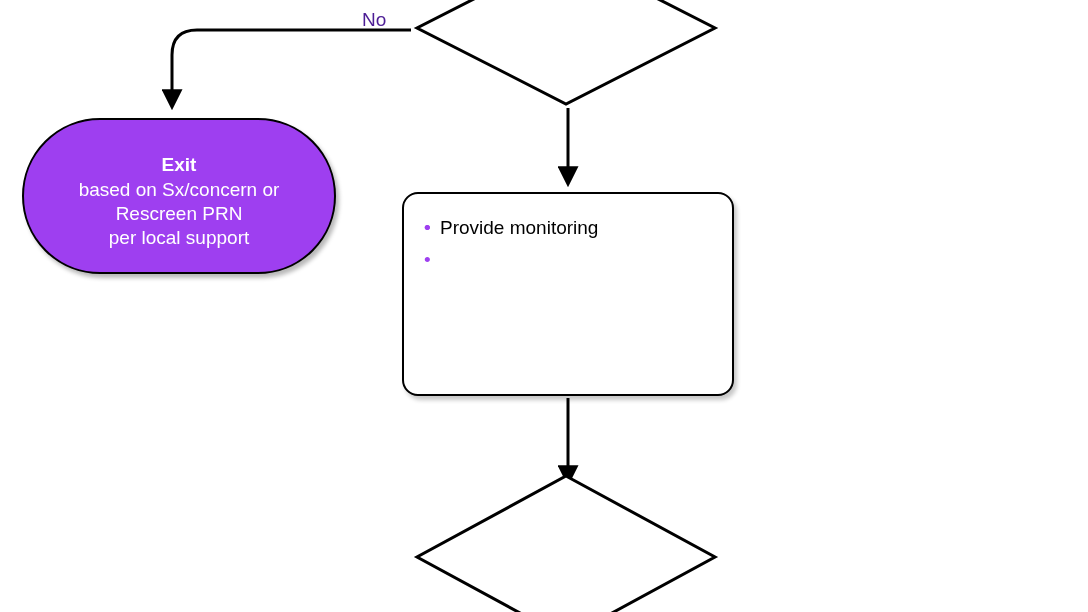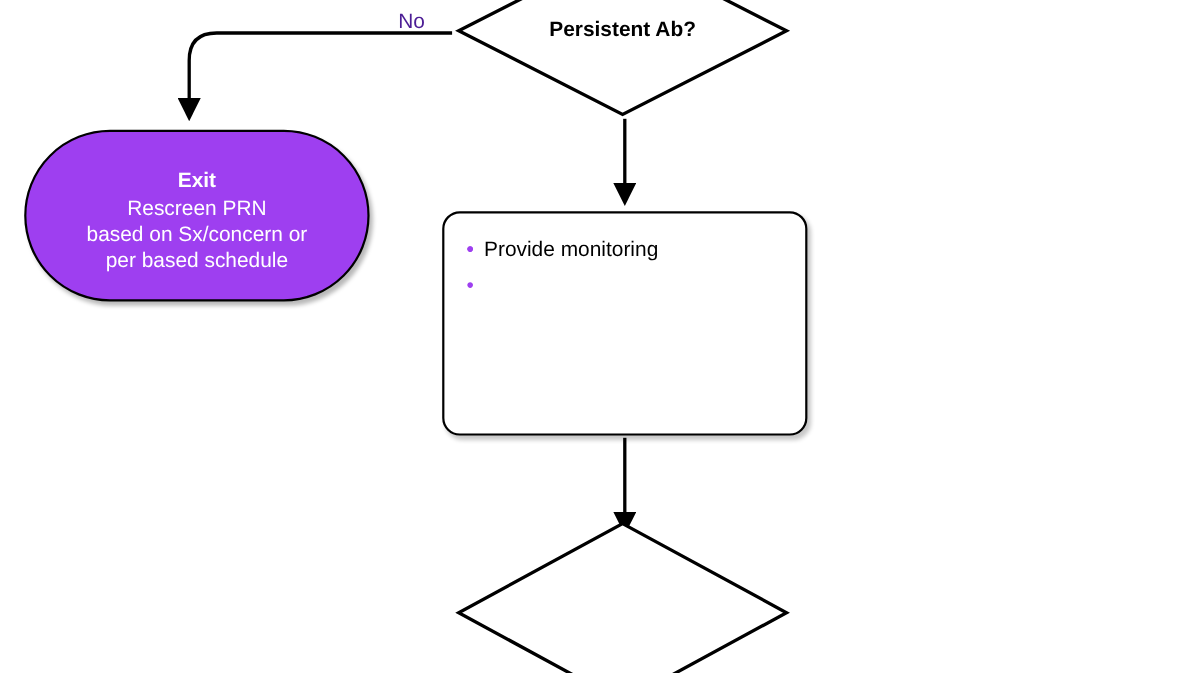--- a/index.html
+++ b/index.html
@@ -169,31 +169,30 @@
 
     <path d="M 568 108 L 568 183" fill="none" stroke="#000000" stroke-width="3" marker-end="url(#arrow)"></path>
 
     <path d="M 568 398 L 568 482" fill="none" stroke="#000000" stroke-width="3" marker-end="url(#arrow)"></path>
   </svg>
 
   <div class="diamond" id="node-persistent-ab">
     <svg class="shape" viewBox="0 0 306 160" preserveAspectRatio="none">
       <polygon points="153,4 302,80 153,156 4,80" fill="#ffffff" stroke="#000000" stroke-width="3"></polygon>
     </svg>
-    <span class="dlabel">Persistent Ab?</span>
   </div>
 
   <div class="edge-label" id="label-no">No</div>
 
 
   <div id="node-exit">
     <div class="exit-title">Exit</div>
+    <div class="exit-line">based on Sx/concern or</div>
     <div class="exit-line">Rescreen PRN</div>
-    <div class="exit-line">based on Sx/concern or</div>
-    <div class="exit-line">per based schedule</div>
+    <div class="exit-line">per local support</div>
   </div>
 
   <div id="node-monitoring">
     <ul>
       <li>
         <span class="bullet">•</span>
       </li>
       <li>
         <span class="bullet">•</span>
         <span>Provide monitoring</span>

